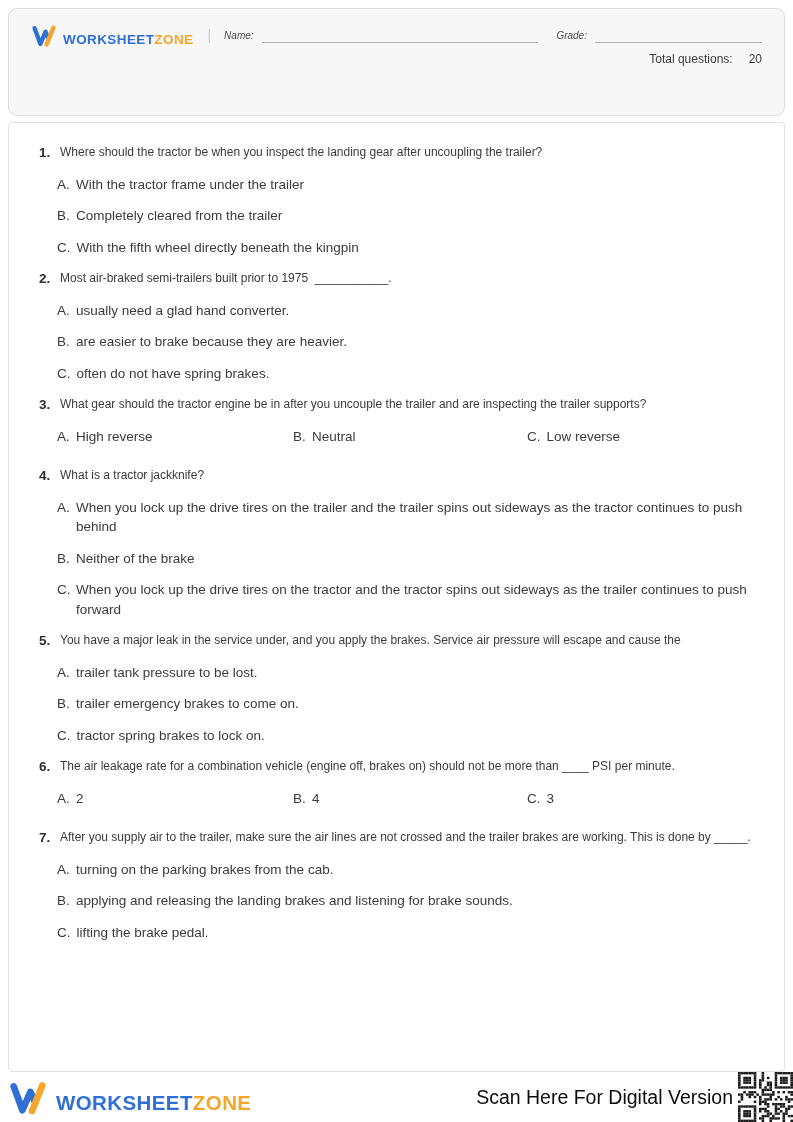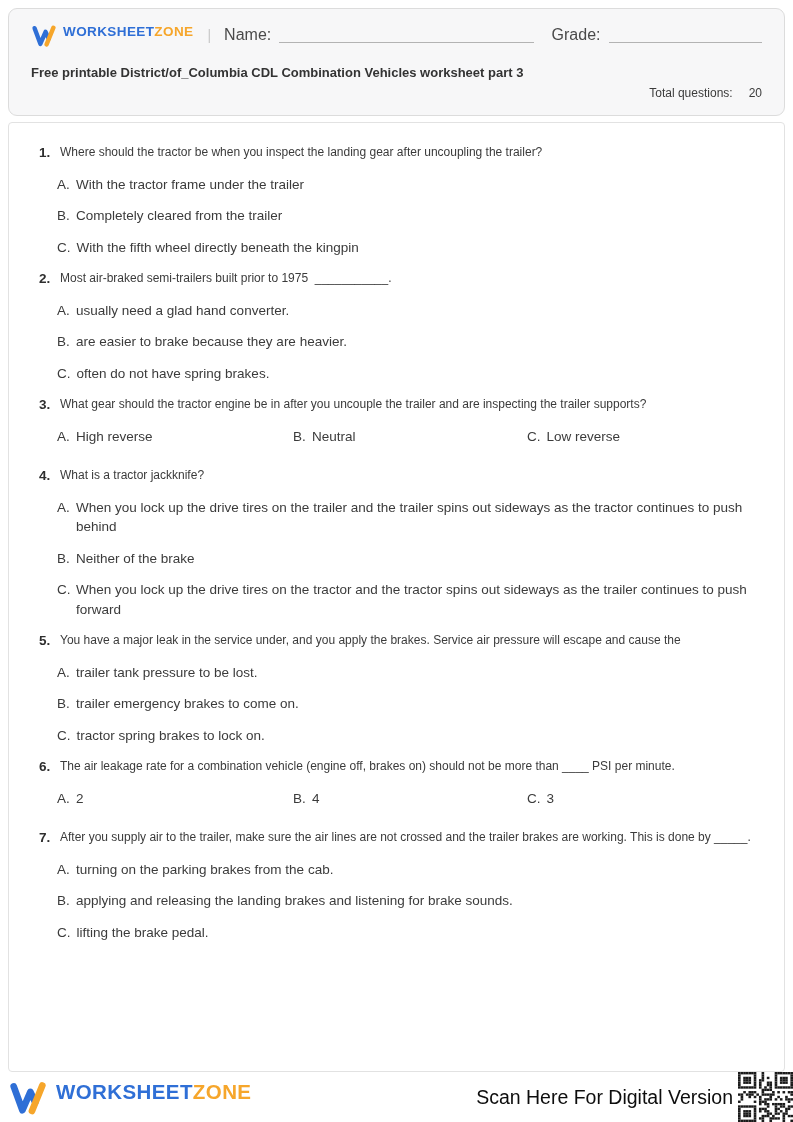--- a/index.html
+++ b/index.html
@@ -5,27 +5,27 @@
   * { margin:0; padding:0; box-sizing:border-box; }
   html,body { width:793px; height:1122px; background:#ffffff; overflow:hidden;
               font-family:"Liberation Sans", sans-serif; color:#3b3b3b; }
 
   
   .header-card{
     margin:8px 8px 0 8px; height:108px; background:#f7f7f8;
     border:1px solid #dcdcdc; border-radius:9px; padding:15px 22px 0 22px;
   }
   .brand-row{ display:flex; align-items:center; height:22px; }
-  .logo{ display:flex; align-items:flex-start; gap:6px; }
+  .logo{ display:flex; align-items:flex-end; gap:6px; }
   .logo svg{ display:block; }
   .wordmark{ font-size:13.5px; font-weight:800; letter-spacing:.4px; }
   .wordmark .w1{ color:#2f6fd6; }
   .wordmark .w2{ color:#f6a62b; }
   .brand-divider{ color:#c8c8c8; margin:0 13px 0 14px; font-size:14px; }
-  .field-label{ font-size:16px; color:#4a4a4a; }
+  .field-label{ font-size:10px; color:#4a4a4a;font-style:italic; }
   .fill-line{ border-bottom:1px solid #b3b3b3; height:15px; }
   .name-line{ width:295px; margin-left:8px; }
   .grade-label{ margin-left:18px; }
   .grade-line{ width:178px; margin-left:8px; }
 
   .doc-title{ margin-top:19px; font-size:13px; font-weight:700; color:#333333; }
   .total-row{ margin-top:6px; font-size:12px; color:#3b3b3b;text-align:right; }
   .total-value{ margin-left:16px; }
 
   
@@ -66,21 +66,20 @@
         </svg>
       </span>
       <span class="wordmark"><span class="w1">WORKSHEET</span><span class="w2">ZONE</span></span>
     </div>
     <span class="brand-divider">|</span>
     <span class="field-label">Name:</span>
     <span class="fill-line name-line"></span>
     <span class="field-label grade-label">Grade:</span>
     <span class="fill-line grade-line"></span>
   </div>
-  <div class="doc-title">Free printable District/of_Columbia CDL Combination Vehicles worksheet part 3</div>
   <div class="total-row">
     <span>Total questions:</span><span class="total-value">20</span>
   </div>
 </div>
 
 <div class="questions-card">
   <div id="question-list">
   <div class="question">
     <div class="q-row">
       <span class="q-num">1.</span>

